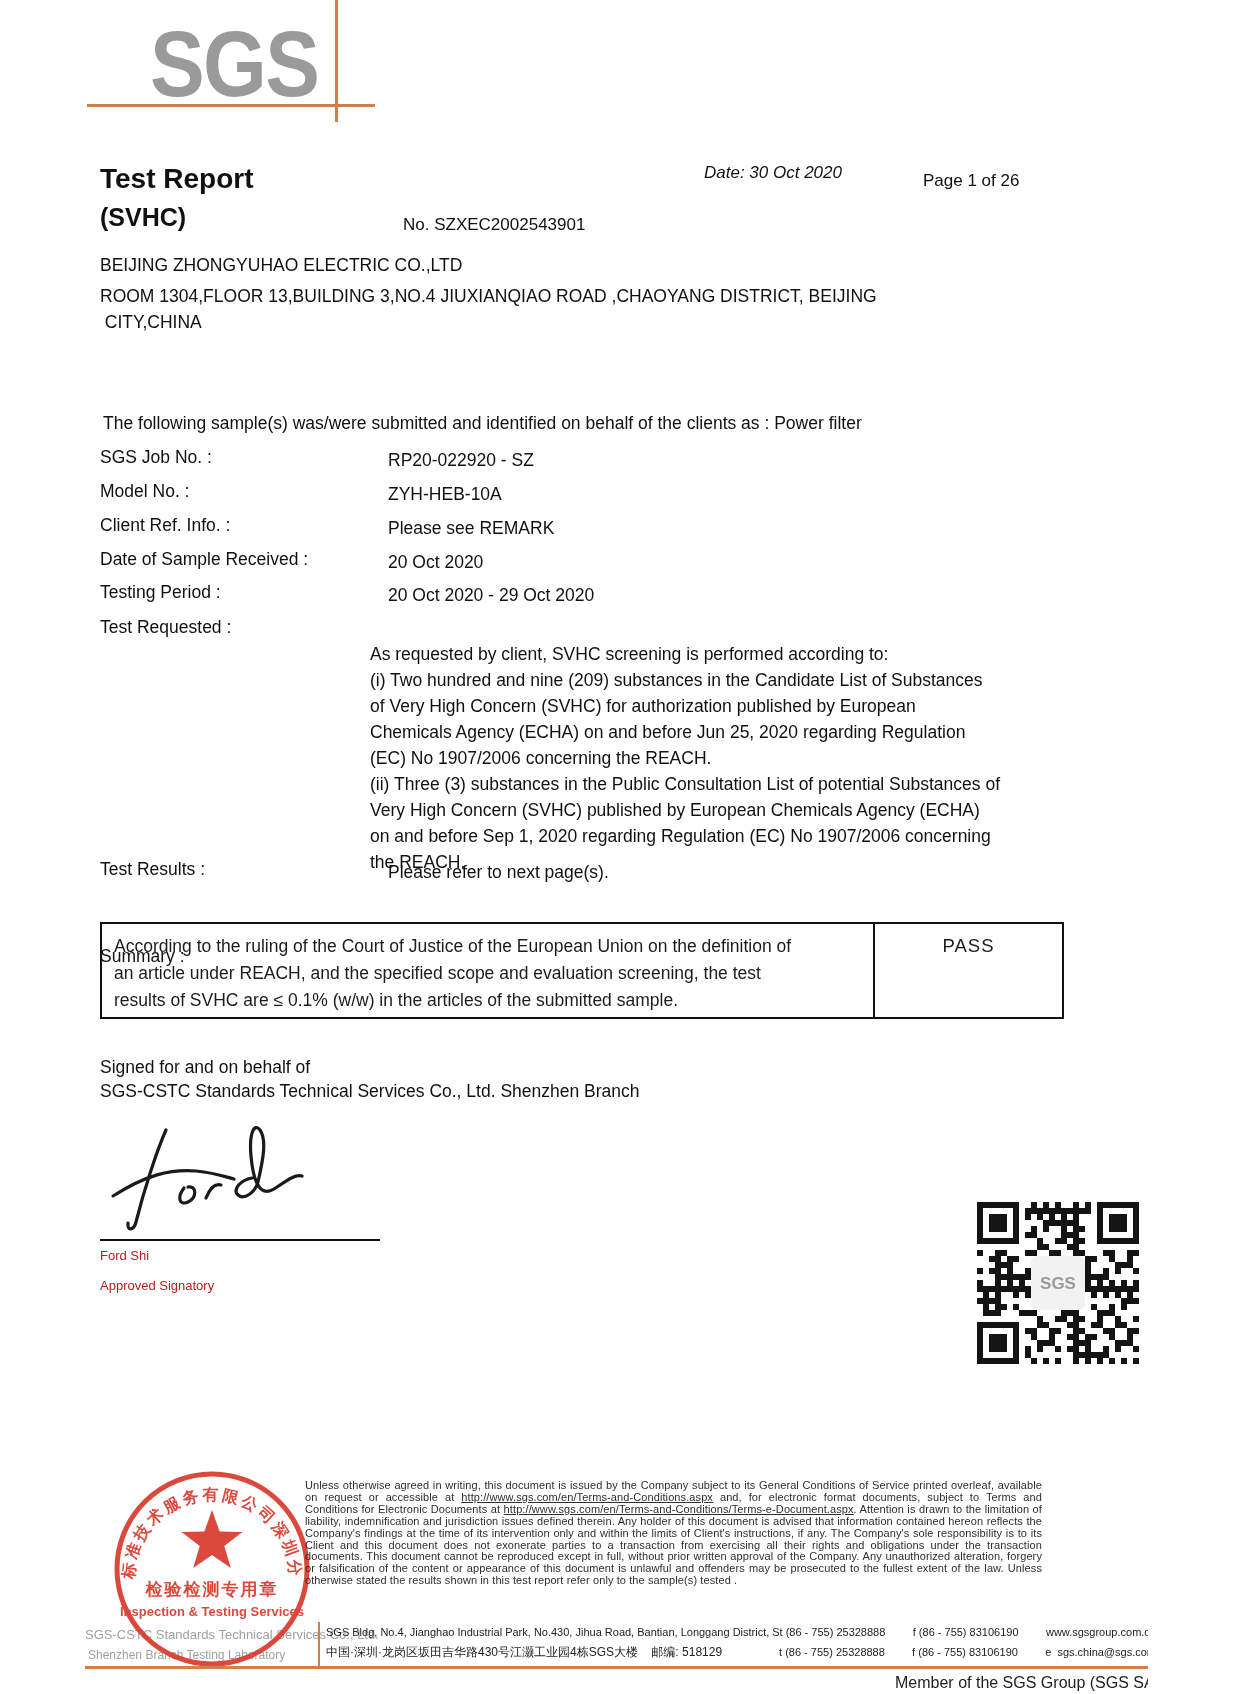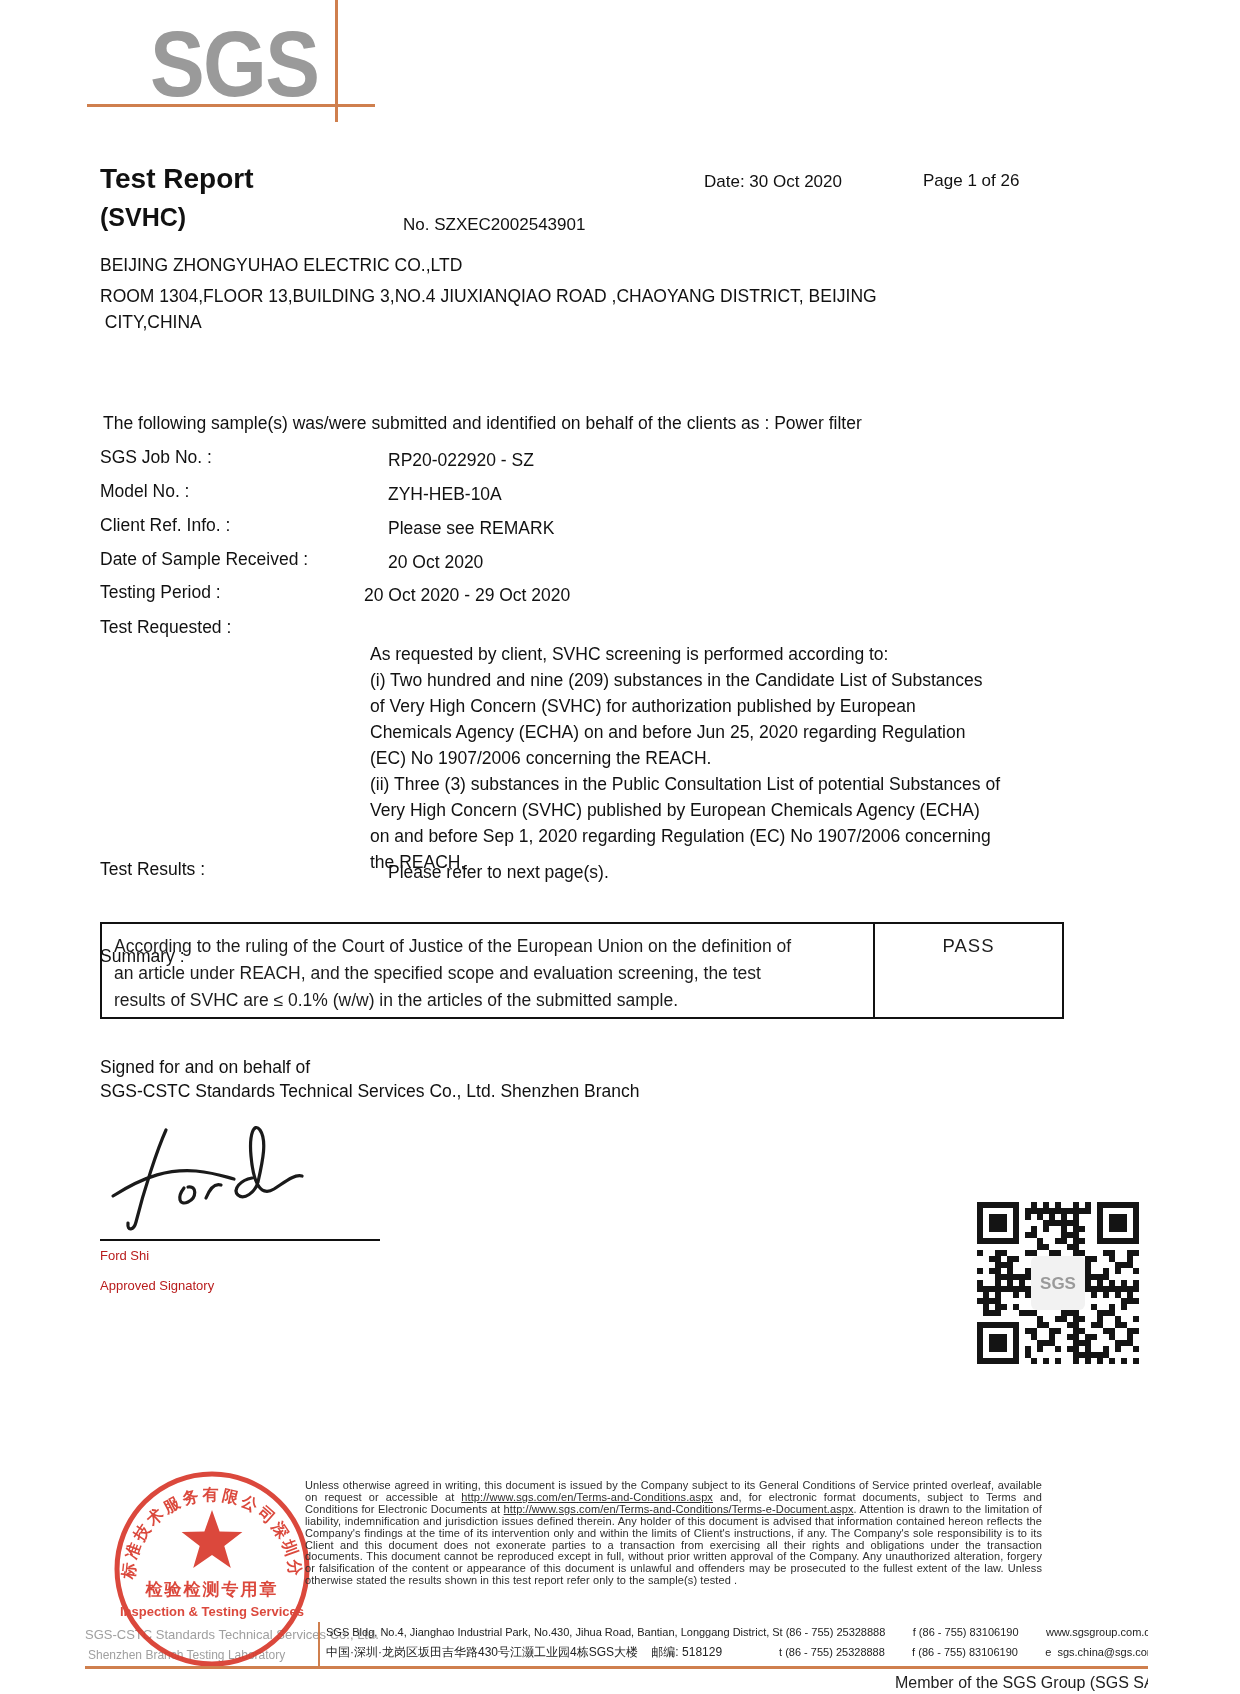--- a/index.html
+++ b/index.html
@@ -60,21 +60,21 @@
 <div class="page">
 
   <div class="abs" style="left:150px;top:18px;">
     <div class="logo-text">SGS</div>
   </div>
   <div class="abs orange-vline" style="left:335px;top:0;height:122px;"></div>
   <div class="abs orange-hline" style="left:87px;top:104px;width:288px;"></div>
 
   <div class="abs title" style="left:100px;top:163px;">Test Report</div>
   <div class="abs head-meta" style="left:403px;top:171px;margin-top:44px;">No. SZXEC2002543901</div>
-  <div class="abs head-meta" style="left:704px;top:172px;">Date: 30 Oct 2020</div>
+  <div class="abs head-meta" style="left:704px;top:163px;font-style:italic;">Date: 30 Oct 2020</div>
   <div class="abs head-meta" style="left:923px;top:171px;">Page 1 of 26</div>
   <div class="abs subtitle" style="left:100px;top:203px;">(SVHC)</div>
 
   <div class="abs body-line" style="left:100px;top:255px;">BEIJING ZHONGYUHAO ELECTRIC CO.,LTD</div>
   <div class="abs body-line" style="left:100px;top:286px;">ROOM 1304,FLOOR 13,BUILDING 3,NO.4 JIUXIANQIAO ROAD ,CHAOYANG DISTRICT, BEIJING</div>
   <div class="abs body-line" style="left:100px;top:312px;"> CITY,CHINA</div>
 
   <div class="abs intro" style="left:103px;top:413px;">The following sample(s) was/were submitted and identified on behalf of the clients as : Power filter</div>
 
   <div class="abs field-label" style="left:100px;top:447px;">SGS Job No. :</div>
@@ -83,21 +83,21 @@
   <div class="abs field-label" style="left:100px;top:481px;">Model No. :</div>
   <div class="abs field-value" style="left:388px;top:481px;">ZYH-HEB-10A</div>
 
   <div class="abs field-label" style="left:100px;top:515px;">Client Ref. Info. :</div>
   <div class="abs field-value" style="left:388px;top:515px;">Please see REMARK</div>
 
   <div class="abs field-label" style="left:100px;top:549px;">Date of Sample Received :</div>
   <div class="abs field-value" style="left:388px;top:549px;">20 Oct 2020</div>
 
   <div class="abs field-label" style="left:100px;top:582px;">Testing Period :</div>
-  <div class="abs field-value" style="left:364px;top:582px;">20 Oct 2020 - 29 Oct 2020</div>
+  <div class="abs field-value" style="left:388px;top:582px;">20 Oct 2020 - 29 Oct 2020</div>
 
   <div class="abs field-label" style="left:100px;top:617px;">Test Requested :</div>
   <div class="abs field-value" style="left:370px;top:617px;width:700px;margin-top:24px;">As requested by client, SVHC screening is performed according to:
 (i) Two hundred and nine (209) substances in the Candidate List of Substances
 of Very High Concern (SVHC) for authorization published by European
 Chemicals Agency (ECHA) on and before Jun 25, 2020 regarding Regulation
 (EC) No 1907/2006 concerning the REACH.
 (ii) Three (3) substances in the Public Consultation List of potential Substances of
 Very High Concern (SVHC) published by European Chemicals Agency (ECHA)
 on and before Sep 1, 2020 regarding Regulation (EC) No 1907/2006 concerning

